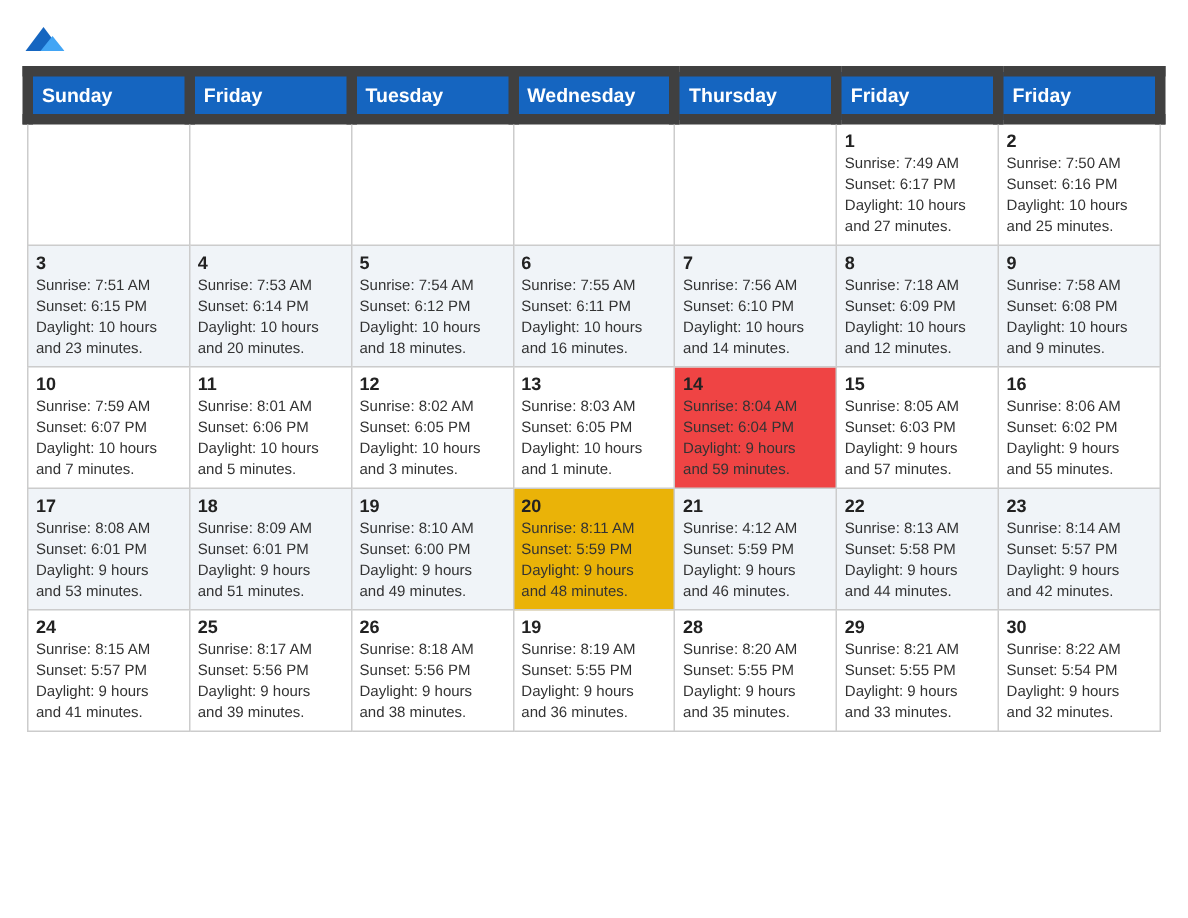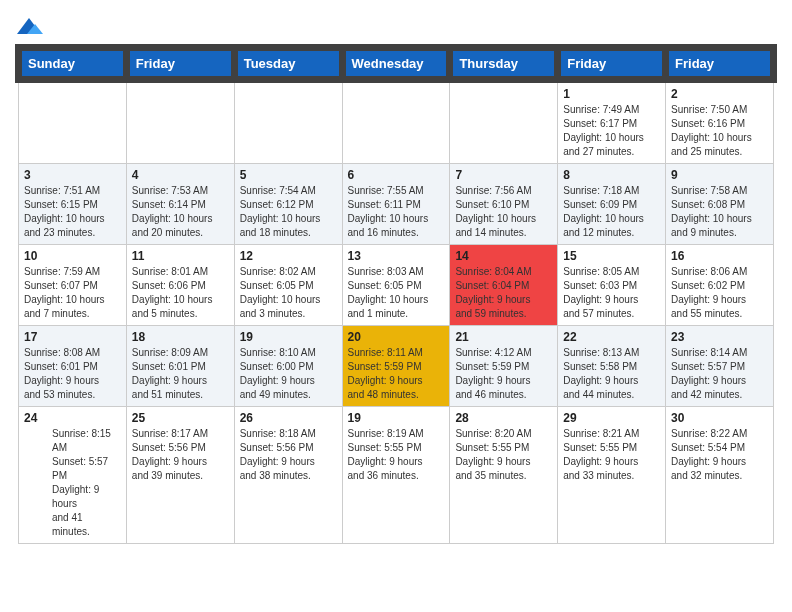--- a/index.html
+++ b/index.html
@@ -289,21 +289,21 @@
           <span class="day-number">23</span>
           <div class="day-info" style="white-space: pre-line;">Sunrise: 8:14 AM
 Sunset: 5:57 PM
 Daylight: 9 hours
 and 42 minutes.</div>
         </td>
       </tr>
       <tr>
         <td style="background: rgb(255, 255, 255);">
           <span class="day-number">24</span>
-          <div class="day-info" style="white-space: pre-line; margin-left: 28px;">Sunrise: 8:15 AM
+          <div class="day-info" style="white-space: pre-line;">Sunrise: 8:15 AM
 Sunset: 5:57 PM
 Daylight: 9 hours
 and 41 minutes.</div>
         </td>
         <td style="background: rgb(255, 255, 255);">
           <span class="day-number">25</span>
           <div class="day-info" style="white-space: pre-line;">Sunrise: 8:17 AM
 Sunset: 5:56 PM
 Daylight: 9 hours
 and 39 minutes.</div>

